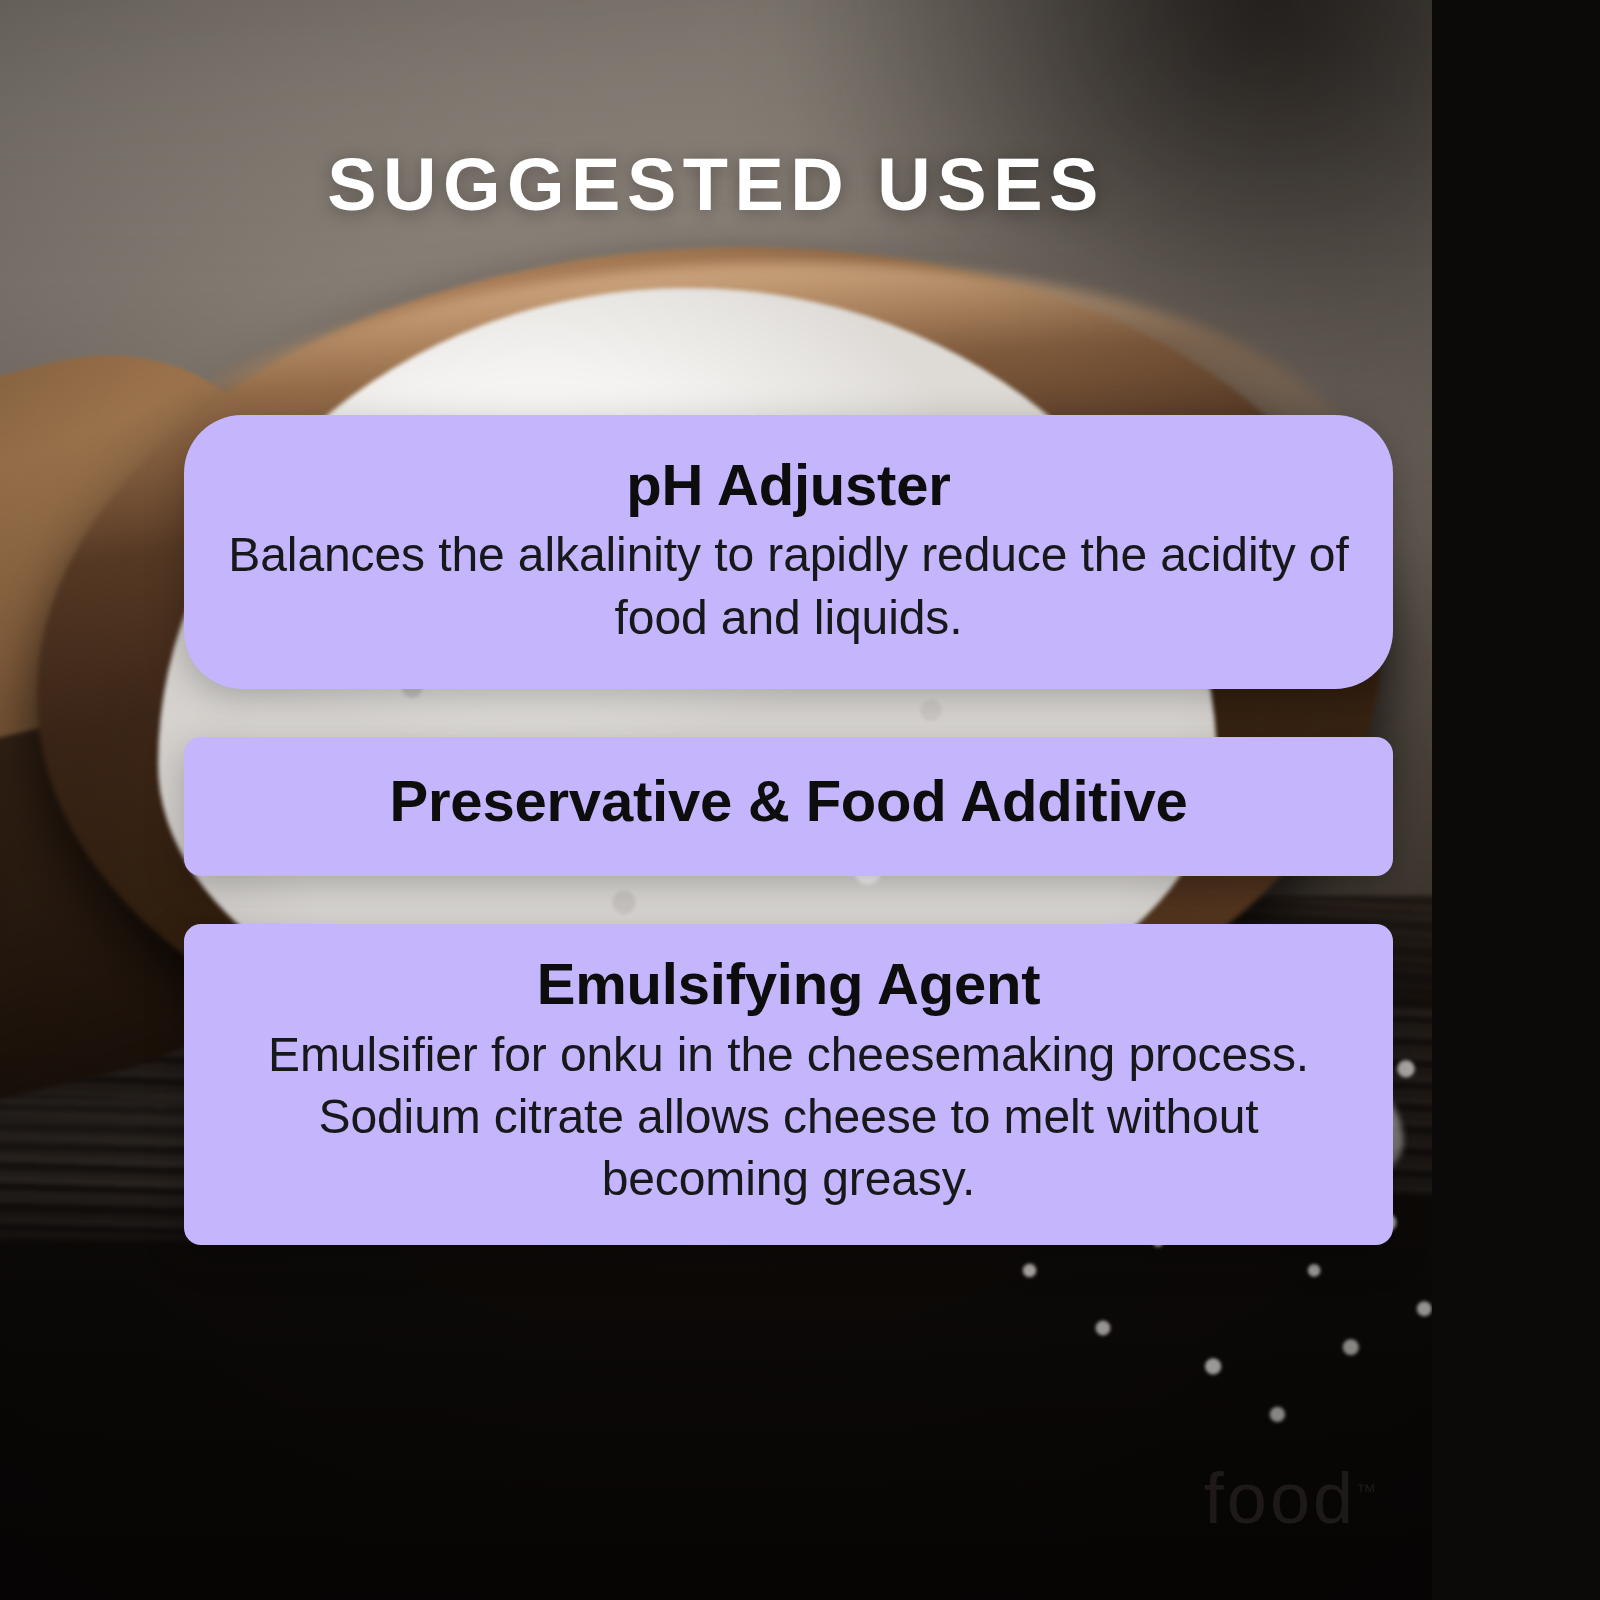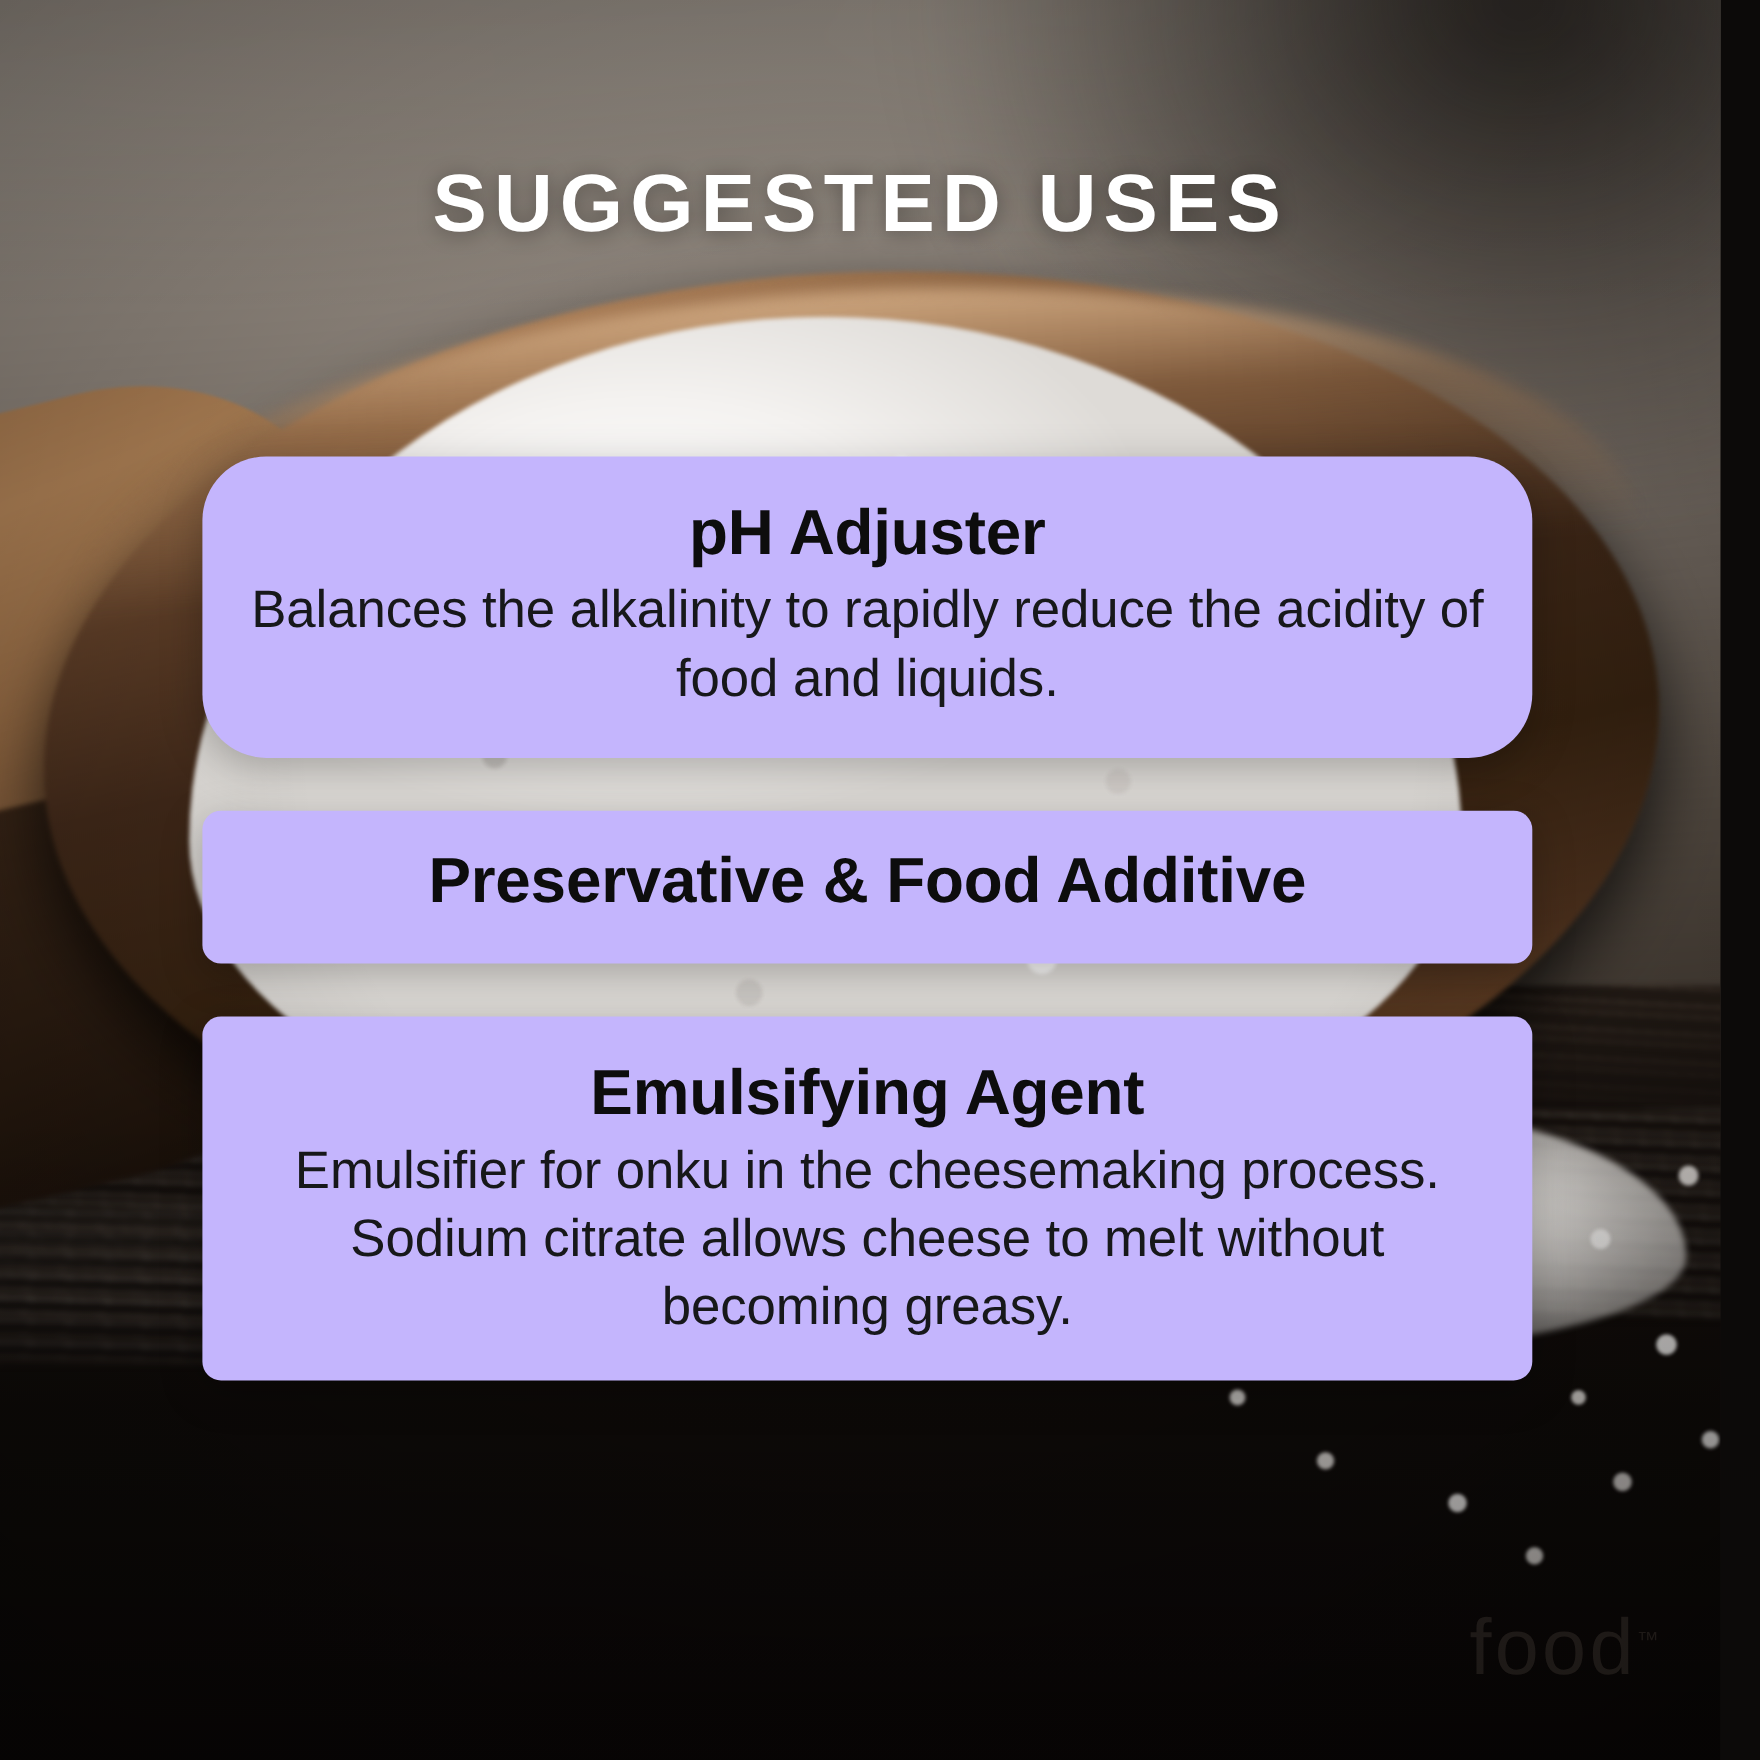--- a/index.html
+++ b/index.html
@@ -7,21 +7,21 @@
 
   html, body {
     width:1600px; height:1600px;
     background:#0c0a09;
     font-family:"Liberation Sans", sans-serif;
     overflow:hidden;
   }
 
   .canvas {
     position:relative;
-    width:1564px; height:1600px;
+    width:1432px; height:1600px;
     overflow:hidden;
   }
 
   
   .photo { position:absolute; inset:0; overflow:hidden; }
 
   
   .bg-blur {
     position:absolute; left:-6%; top:-6%; width:112%; height:70%;
     background:
@@ -223,21 +223,21 @@
   .card-desc {
     font-size:48px;
     font-weight:300;
     color:#17181a;
     line-height:1.30;
     letter-spacing:-.1px;
   }
 
   .card-1 { padding:36px 44px 40px; }
   .card-2 { padding:30px 30px 36px; }
-  .card-3 { padding:36px 44px 34px; }
+  .card-3 { padding:26px 44px 34px; }
 
   
   .watermark {
     position:absolute;
     right:56px;
     bottom:66px;
     color:rgba(150,132,116,.16);
     font-size:72px;
     font-weight:300;
     letter-spacing:3px;

